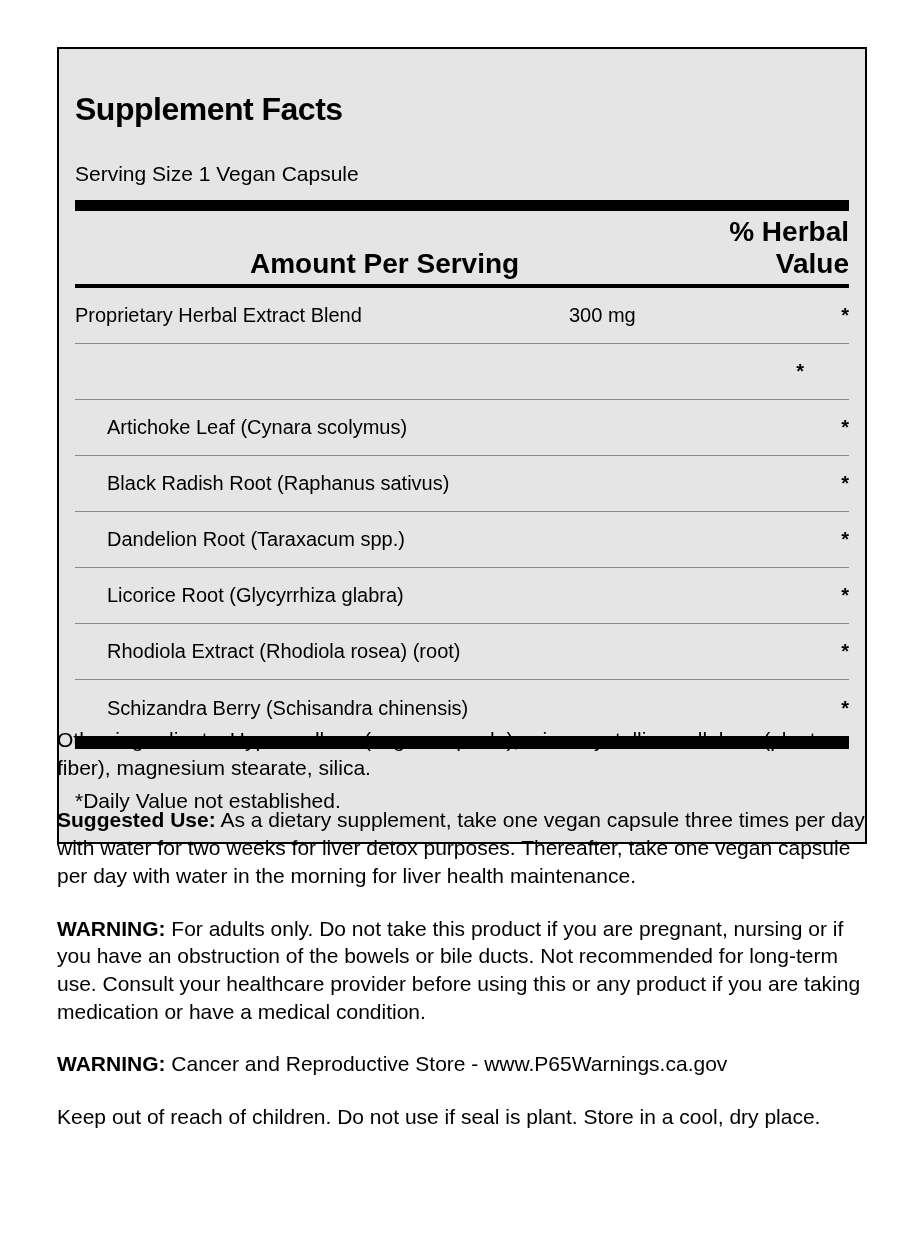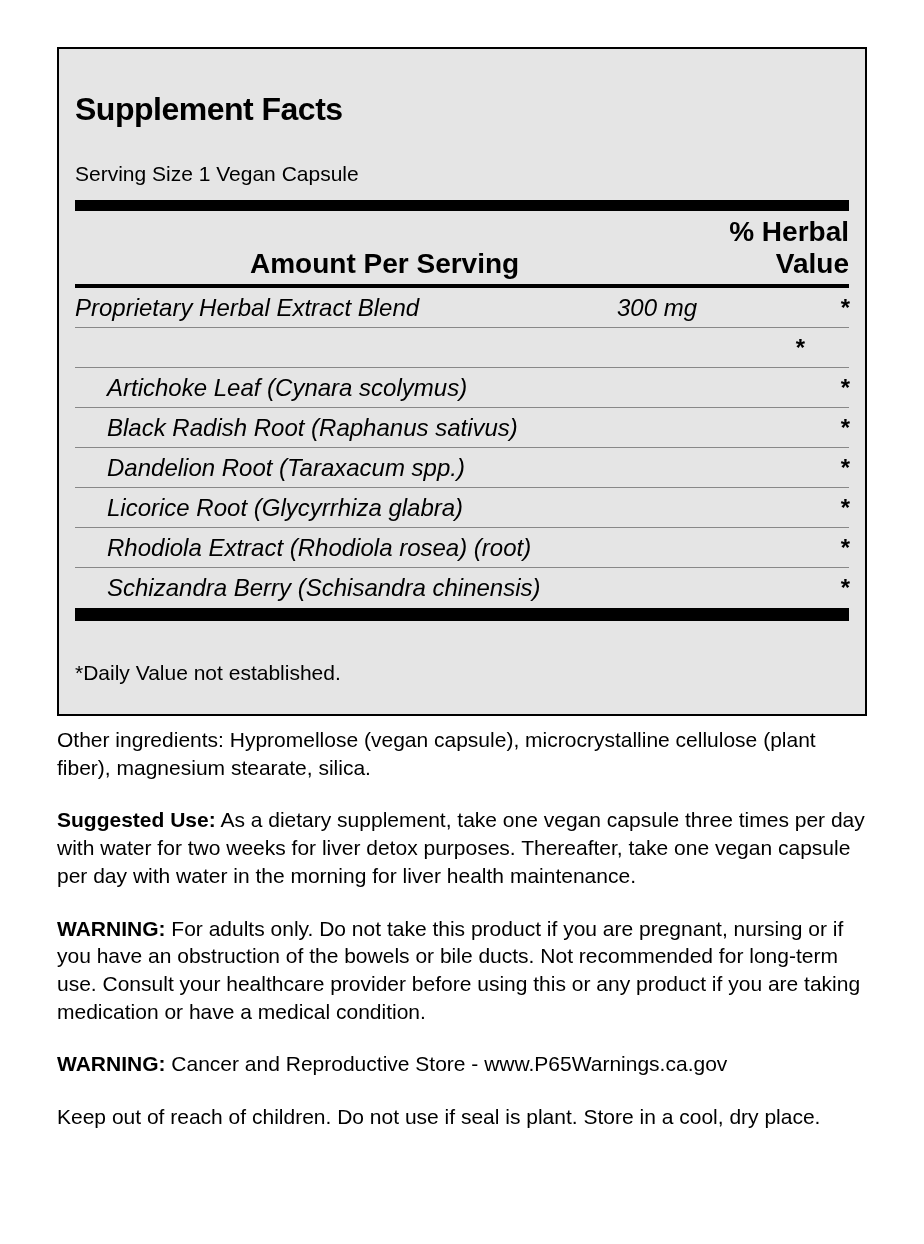--- a/index.html
+++ b/index.html
@@ -53,29 +53,28 @@
     text-align: center;
   }
   .sf-header .h-dv {
     flex: 1;
     text-align: right;
   }
   .sf-row {
     display: grid;
     grid-template-columns: 1fr 235px 45px;
     align-items: center;
-    height: 40px;
-    font-size: 24px;
+    height: 56px;
+    font-size: 20px;
     border-bottom: 1.5px solid #888888;
-    font-style: italic;
   }
   .sf-row:last-child { border-bottom: none; }
   .sf-row .cell-name { text-align: left; }
   .sf-row.sub .cell-name { padding-left: 32px; }
-  .sf-row .cell-amount { text-align: left; margin-left: 48px; }
+  .sf-row .cell-amount { text-align: left; }
   .sf-row .cell-dv { text-align: right; font-weight: bold; }
   .bar-thick-bottom {
     height: 13px;
     background: #000000;
   }
   .sf-footnote {
     font-size: 21px;
     margin-top: 40px;
     margin-bottom: 29px;
   }

